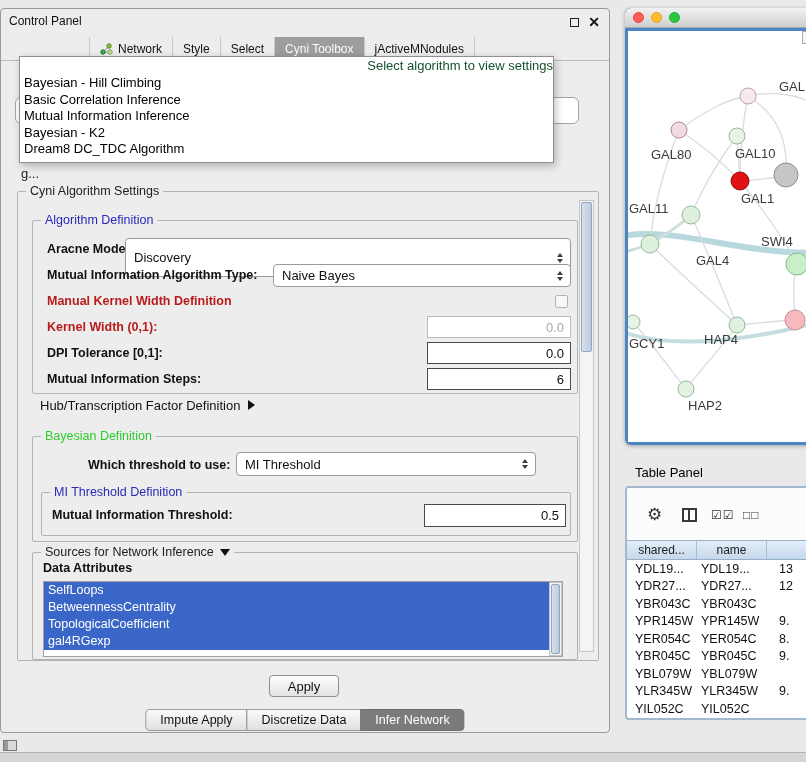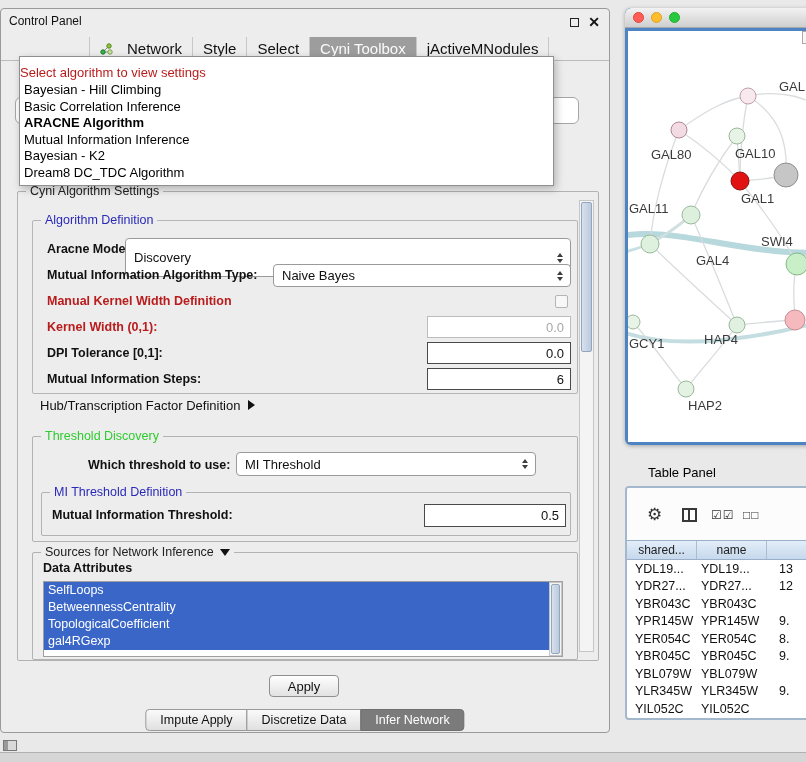--- a/index.html
+++ b/index.html
@@ -5,29 +5,29 @@
   *{margin:0;padding:0;box-sizing:border-box}
   html,body{width:806px;height:762px;overflow:hidden}
   body{font-family:"Liberation Sans",sans-serif;background:#e9e9e9;position:relative}
   
   #cpWin{position:absolute;left:0;top:8px;width:610px;height:725px;background:#ededed;border:1px solid #9a9a9a;border-radius:4px}
   #cpTitle{height:24px;display:flex;align-items:center;padding-left:8px;font-size:12px;color:#111}
   .win-btns{position:absolute;right:9px;top:8px;display:flex;gap:9px;align-items:center}
   .float-icon{width:9px;height:9px;border:1.5px solid #222;background:transparent}
   .close-icon{font-size:14px;font-weight:bold;color:#111;line-height:10px}
   #topTabs{position:absolute;left:0;top:28px;right:0;height:24px;display:flex;padding-left:88px;border-bottom:1px solid #bbb}
-  .tab{display:flex;align-items:center;gap:14px;padding:0 10px;font-size:15px;color:#111;border-right:1px solid #c8c8c8;white-space:nowrap}
+  .tab{display:flex;align-items:center;gap:5px;padding:0 10px;font-size:12px;color:#111;border-right:1px solid #c8c8c8;white-space:nowrap}
   .tab:first-child{border-left:1px solid #c8c8c8}
   .tab.sel{background:#9d9d9d;color:#fbfbfb}
   
   #comboFragment{position:absolute;left:14px;top:88px;width:564px;height:27px;background:#fff;border:1px solid #a6a6a6;border-radius:6px;z-index:1}
   #textFragment{position:absolute;left:20px;top:157px;font-size:13px;color:#222;z-index:1}
   
   #algoPopup{position:absolute;left:18px;top:47px;width:535px;background:#fff;border:1px solid #8f8f8f;z-index:20;box-shadow:2px 3px 8px rgba(0,0,0,.25);padding-bottom:4px}
-  .popup-header{text-align:left;color:#b91c1c;font-size:13px;padding:8px 0 2px}
+  .popup-header{text-align:right;color:#14532d;font-size:13px;padding:1px 0 2px}
   .popup-item{font-size:13px;padding:1px 4px;line-height:14.5px;color:#000;white-space:nowrap}
   .popup-item.hl{font-weight:bold}
   
   .group{position:absolute;border:1px solid #b2b2b2;border-radius:2px}
   .group-title{position:absolute;top:-8px;left:8px;background:#ededed;padding:0 4px;font-size:12.5px;white-space:nowrap}
   .t-dark{color:#222}.t-blue{color:#2929b8}.t-green{color:#2ecc2e}
   .lbl{position:absolute;font-size:12.5px;font-weight:bold;color:#111;white-space:nowrap}
   .lbl.dis{color:#b91c1c}
   .plain{font-weight:normal;font-size:13px}
   .combo{position:absolute;background:#fff;border:1px solid #9a9a9a;border-radius:4px;display:flex;align-items:center;font-size:13px;padding-left:8px;color:#111}
@@ -55,21 +55,21 @@
   .light{width:11px;height:11px;border-radius:50%}
   .l-red{background:#ff5d55;border:1px solid #df443c}
   .l-yellow{background:#ffbd2e;border:1px solid #dfa023}
   .l-green{background:#28c93f;border:1px solid #1faf30}
   #netContent{position:absolute;left:3px;top:23px;right:0;bottom:3px;background:#fff;overflow:hidden}
   #netSvg{position:absolute;left:0;top:0}
   #netSvg text{font-family:"Liberation Sans",sans-serif;font-size:13px;fill:#3a3a3a}
   #cornerBox{position:absolute;right:0;top:0;width:13px;height:13px;border:1px solid #aaa;background:#f6f6f6}
   #cornerBox::after{content:"";position:absolute;left:3px;top:3px;width:5px;height:5px;border:1px solid #999}
   
-  #tblLabel{position:absolute;left:648px;top:465px;font-size:13px;color:#000}
+  #tblLabel{position:absolute;left:635px;top:465px;font-size:13px;color:#000}
   #tblWin{position:absolute;left:625px;top:486px;width:190px;height:234px;background:#fff;border:2px solid #a3b7cd;border-radius:4px 0 0 4px;overflow:hidden}
   #tblToolbar{position:relative;height:52px;background:#fcfcfc}
   .gear{position:absolute;left:20px;top:16px;font-size:17px;color:#333}
   .colicon{position:absolute;left:55px;top:20px;width:15px;height:14px;border:2px solid #383838}
   .colicon::after{content:"";position:absolute;left:4px;top:0;bottom:0;width:2px;background:#383838}
   .pair{position:absolute;top:20px;font-size:12px;color:#333;letter-spacing:1px;white-space:nowrap}
   #tblHead{display:flex;height:20px;background:linear-gradient(#e3eef9,#c6d8ec);border-top:1px solid #9ab0c8;border-bottom:1px solid #9ab0c8;font-size:12px;color:#222}
   .hcell{display:flex;align-items:center;justify-content:center;border-right:1px solid #a8bcd2;overflow:hidden}
   .trow{display:flex;height:17.5px;font-size:12.5px;color:#111;align-items:center;white-space:nowrap}
   .tcell{overflow:hidden}
@@ -116,21 +116,20 @@
     </div>
 
   <div id="comboFragment"></div>
   <div id="textFragment">g...</div>
 
   <div id="algoPopup">
     <div class="popup-header">Select algorithm to view settings</div>
     <div id="popupItems">
         <div class="popup-item">Bayesian - Hill Climbing</div>
         <div class="popup-item">Basic Correlation Inference</div>
-        <div class="popup-item hl">ARACNE Algorithm</div>
         <div class="popup-item">Mutual Information Inference</div>
         <div class="popup-item">Bayesian - K2</div>
         <div class="popup-item">Dream8 DC_TDC Algorithm</div>
       </div>
   </div>
 
   <div class="group" id="settingsGroup" style="left:16px;top:182px;width:582px;height:470px">
     <span class="group-title t-dark">Cyni Algorithm Settings</span>
 
     <div class="vscroll" style="right:4px;top:8px;width:15px;height:452px">
@@ -169,21 +168,21 @@
 
       <div class="lbl" style="left:14px;top:151px">Mutual Information Steps:</div>
       <input class="tfield" style="left: 394px; top: 147px; width: 144px; height: 22px;" readonly="" value="6">
     </div>
 
     <div class="lbl plain" style="left:22px;top:206px">
       <span>Hub/Transcription Factor Definition</span><span class="tri-right"></span>
     </div>
 
     <div class="group" style="left:14px;top:244px;width:546px;height:106px">
-      <span class="group-title t-green">Threshold Discovery</span>
+      <span class="group-title t-green">Bayesian Definition</span>
 
       <div class="lbl" style="left:55px;top:21px">Which threshold to use:</div>
       <div class="combo" style="left:203px;top:15px;width:300px;height:24px">
         <span>MI Threshold</span>
         <span class="arrows">
             <span class="arr-up"></span>
             <span class="arr-dn"></span>
           </span>
       </div>
 

